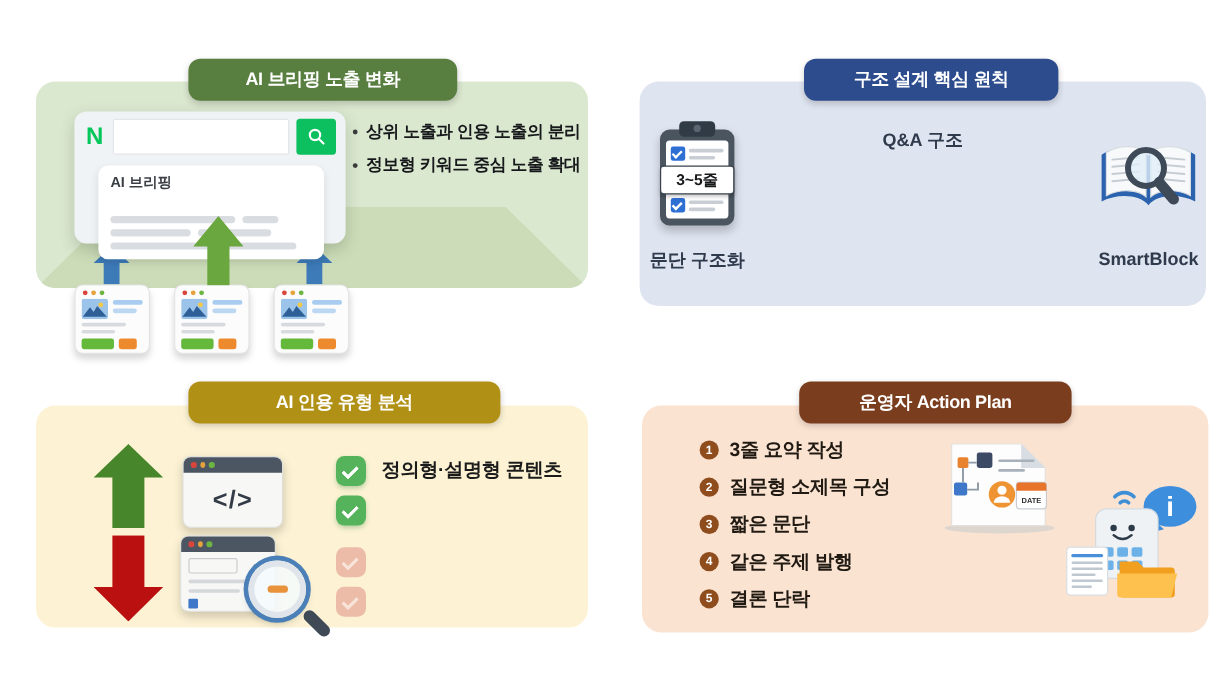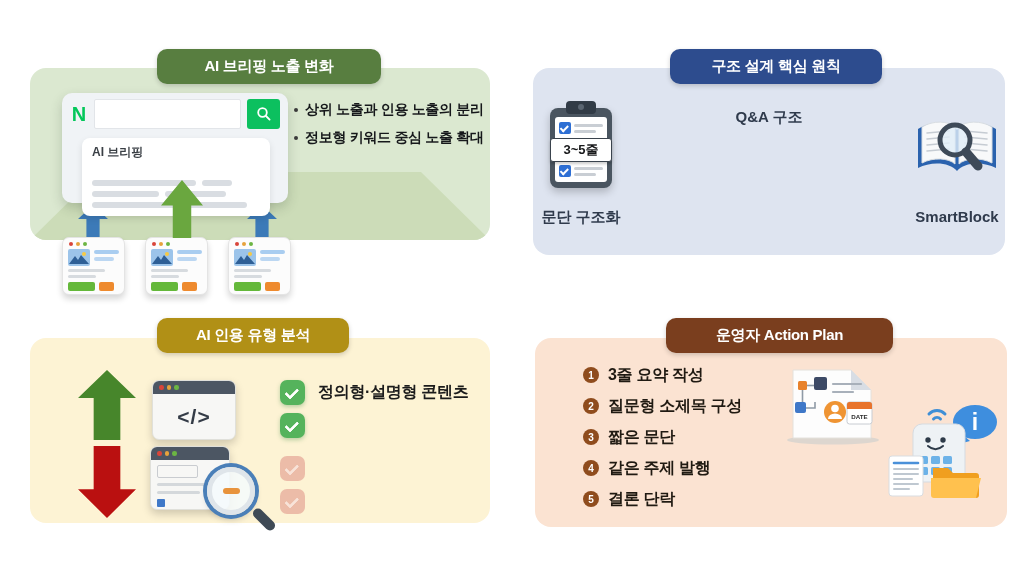--- a/index.html
+++ b/index.html
@@ -11,21 +11,21 @@
   .panel { position:absolute; border-radius:16px; }
   .panel-briefing  { left:30px;  top:68px;  width:460px; height:172px; background:#dbe8d0; }
   .panel-principles{ left:533px; top:68px;  width:472px; height:187px; background:#dee4f0; }
   .panel-citation  { left:30px;  top:338px; width:460px; height:185px; background:#fdf3d4; }
   .panel-action    { left:535px; top:338px; width:472px; height:189px; background:#fbe3d2; }
 
   .hdr { position:absolute; height:35px; border-radius:10px; display:flex; align-items:center; justify-content:center;
          color:#fff; font-size:15px; font-weight:700; letter-spacing:-0.3px; box-shadow:0 2px 5px rgba(0,0,0,.18); white-space:nowrap;margin-left:20px; }
   .h-briefing  { left:137px; top:49px;  width:224px; background:#587e40; }
   .h-principles{ left:650px; top:49px;  width:212px; background:#2d4c8e; }
-  .h-citation  { left:137px; top:318px; width:192px; background:#b19016; }
+  .h-citation  { left:137px; top:318px; width:260px; background:#b19016; }
   .h-action    { left:646px; top:318px; width:227px; background:#7a3e1e; }
 
   
   .funnel { position:absolute; left:0; top:104px; width:100%; height:68px; background:#ccdcb8;
             clip-path:polygon(15% 0,85% 0,100% 100%,0 100%); border-radius:0 0 16px 16px; }
   .naver-mock { position:absolute; left:32px; top:25px; width:226px; height:110px; background:#f0f3f6;
                 border-radius:10px; box-shadow:0 5px 12px rgba(50,70,50,.22); z-index:2; padding:6px 8px; }
   .nm-row { display:flex; align-items:center; gap:6px; }
   .nm-logo { color:#03c75a; font-weight:900; font-size:20px; width:18px; text-align:center; }
   .nm-input { flex:1; height:30px; background:#fff; border:1px solid #e2e5e9; border-radius:2px; }

